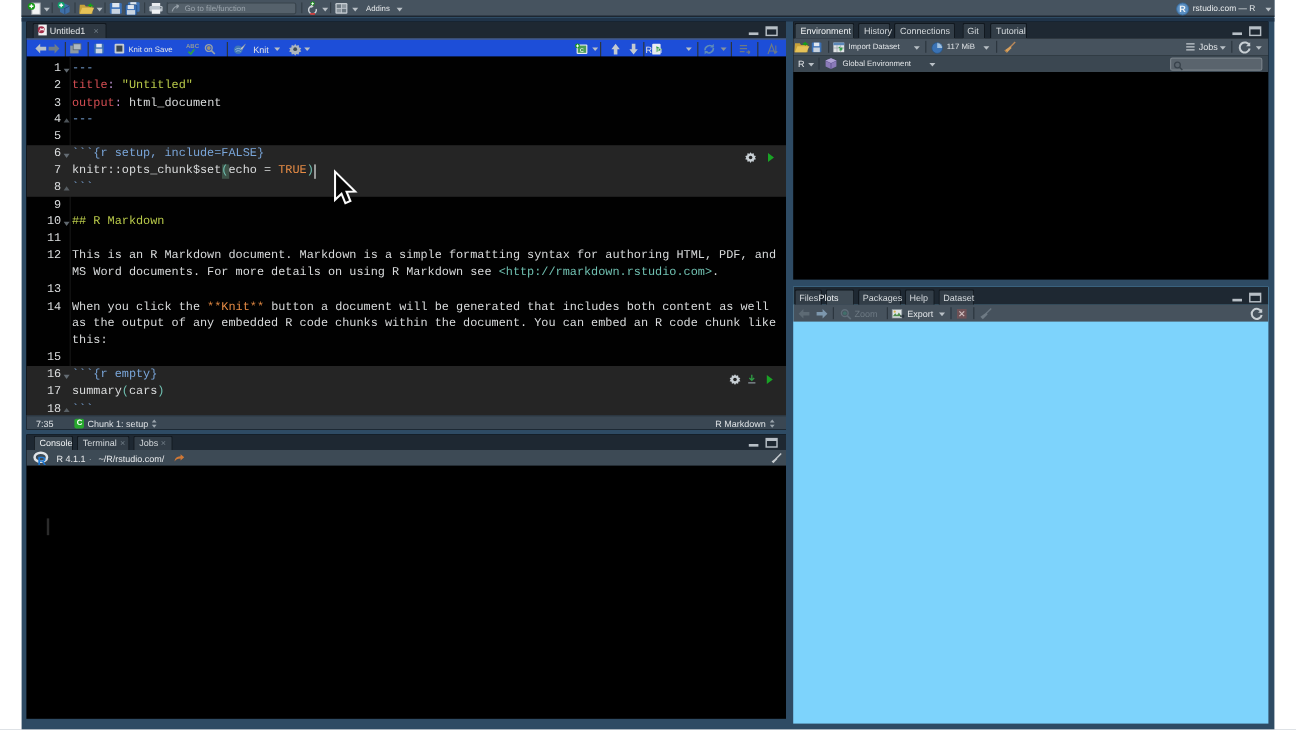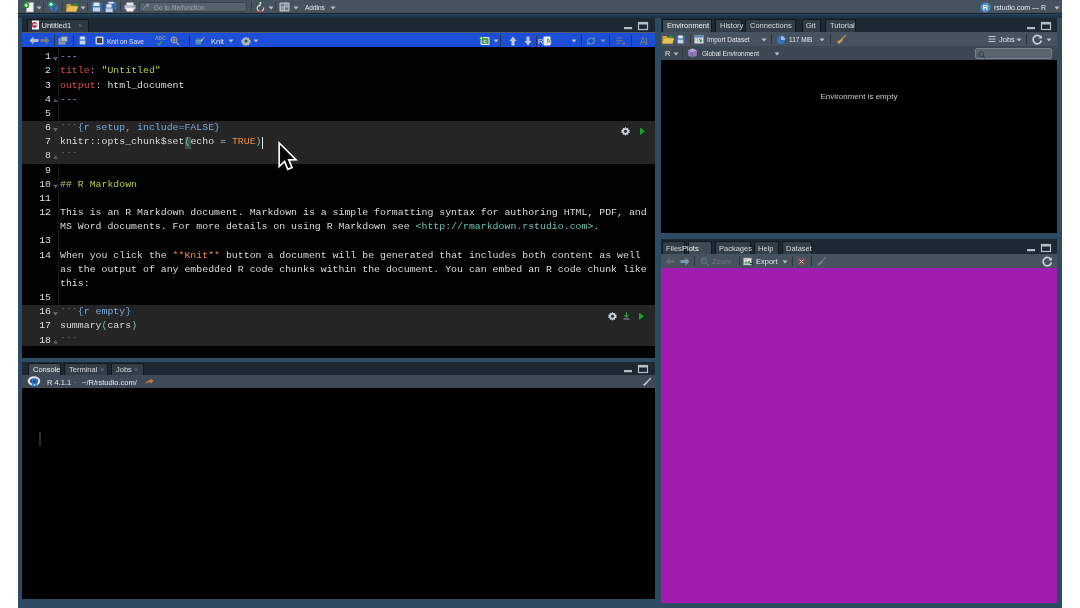--- a/index.html
+++ b/index.html
@@ -302,20 +302,35 @@
         <path d="M20 1.5l5 3.8-5 3.8z" fill="#19a325"></path>
       </svg>
       <svg style="left:585px;top:263.5px;" width="42" height="11" viewBox="0 0 42 11">
         <path d="M5.5 0.8l.9 1.4 1.7-.4.2 1.7 1.7.4-.9 1.4.9 1.4-1.7.4-.2 1.7-1.7-.4-.9 1.4-.9-1.4-1.7.4-.2-1.7-1.7-.4.9-1.4-.9-1.4 1.7-.4.2-1.7 1.7.4z" fill="#c8cfd4"></path>
           <circle cx="5.5" cy="5.3" r="1.5" fill="#252525"></circle>
         <path d="M19.5 1.2v4M17.5 4l2 2 2-2" stroke="#2f9e44" stroke-width="1.1" fill="none"></path>
           <path d="M16.5 8h6" stroke="#8a949c" stroke-width="1.1"></path>
         <path d="M32 1.5l5 3.8-5 3.8z" fill="#19a325"></path>
       </svg>
     </div>
+    <div class="abs" id="srcstatus" style="left:0;top:328px;width:633px;height:12px;background:#3a4753;border-top:1px solid #2c3741;">
+      <div class="u" style="left:8px;top:1.5px;color:#dde1e4;">7:35</div>
+      <div class="abs" style="left:40px;top:2px;width:8px;height:8px;background:#27a82d;border-radius:1.5px;"></div>
+      <div class="abs" style="left:42px;top:1.5px;color:#fff;font-size:6.5px;font-weight:bold;">C</div>
+      <div class="u" style="left:51px;top:1.5px;color:#dde1e4;">Chunk 1: setup</div>
+      <svg style="left:104px;top:2px;" width="5" height="8">
+          <path d="M0.5 3l2-2.5 2 2.5z" fill="#9aa4ac"></path>
+          <path d="M0.5 5l2 2.5 2-2.5z" fill="#9aa4ac"></path>
+        </svg>
+      <div class="u" style="left:574px;top:1.5px;color:#dde1e4;">R Markdown</div>
+      <svg style="left:619px;top:2px;" width="5" height="8">
+          <path d="M0.5 3l2-2.5 2 2.5z" fill="#9aa4ac"></path>
+          <path d="M0.5 5l2 2.5 2-2.5z" fill="#9aa4ac"></path>
+        </svg>
+    </div>
   </div>
 
   <div class="pane" id="console" style="left:4px;top:362px;width:633px;height:237px;background:#000;">
     <div class="tabbar" style="top:0;height:13px;">
       <div class="tab active" style="left:6px;width:33px;background:#3e4a54;"></div>
       <div class="u" style="left:11px;top:2.5px;color:#f0f2f3;">Console</div>
       <div class="tab" style="left:42px;width:44px;"></div>
       <div class="u" style="left:47px;top:2.5px;color:#d4d9dc;">Terminal</div>
       <div class="u dim" style="left:78px;top:2.5px;">×</div>
       <div class="tab" style="left:89px;width:33px;"></div>
@@ -433,24 +448,23 @@
       <svg style="left:113px;top:5.5px;" width="6" height="4">
           <path d="M0.5 0.5l2.5 3 2.5-3z" fill="#b9c0c6"></path>
         </svg>
       <div class="abs" style="left:314px;top:2px;width:77px;height:11px;background:#5a646d;border:1px solid #79828a;border-radius:2px;">
         <svg style="left:2px;top:1.5px;" width="8" height="8" viewBox="0 0 8 8">
             <circle cx="3.2" cy="3.2" r="2.4" fill="none" stroke="#39434c" stroke-width="1.1"></circle>
             <path d="M5 5l2.3 2.3" stroke="#39434c" stroke-width="1.2"></path>
           </svg>
       </div>
     </div>
-    <div class="u" style="left:0;width:100%;top:74px;text-align:center;color:#c3c9ce;font-size:8px;">Environment is empty</div>
   </div>
 
-  <div class="pane" id="plots" style="left:643px;top:239px;width:396px;height:364px;background:#a21caf;">
+  <div class="pane" id="plots" style="left:643px;top:239px;width:396px;height:364px;background:#7dd3fc;">
     <div class="tabbar" style="top:0;height:15px;">
       <div class="tab" style="left:1px;width:23px;top:2px;"></div>
       <div class="u" style="left:5px;top:5px;color:#d4d9dc;">Files</div>
       <div class="tab active" style="left:27px;width:24px;top:2px;"></div>
       <div class="u" style="left:21px;top:5px;color:#f0f2f3;">Plots</div>
       <div class="tab" style="left:54px;width:36px;top:2px;"></div>
       <div class="u" style="left:58px;top:5px;color:#d4d9dc;">Packages</div>
       <div class="tab" style="left:93px;width:25px;top:2px;"></div>
       <div class="u" style="left:97px;top:5px;color:#d4d9dc;">Help</div>
       <div class="tab" style="left:121px;width:30px;top:2px;"></div>

